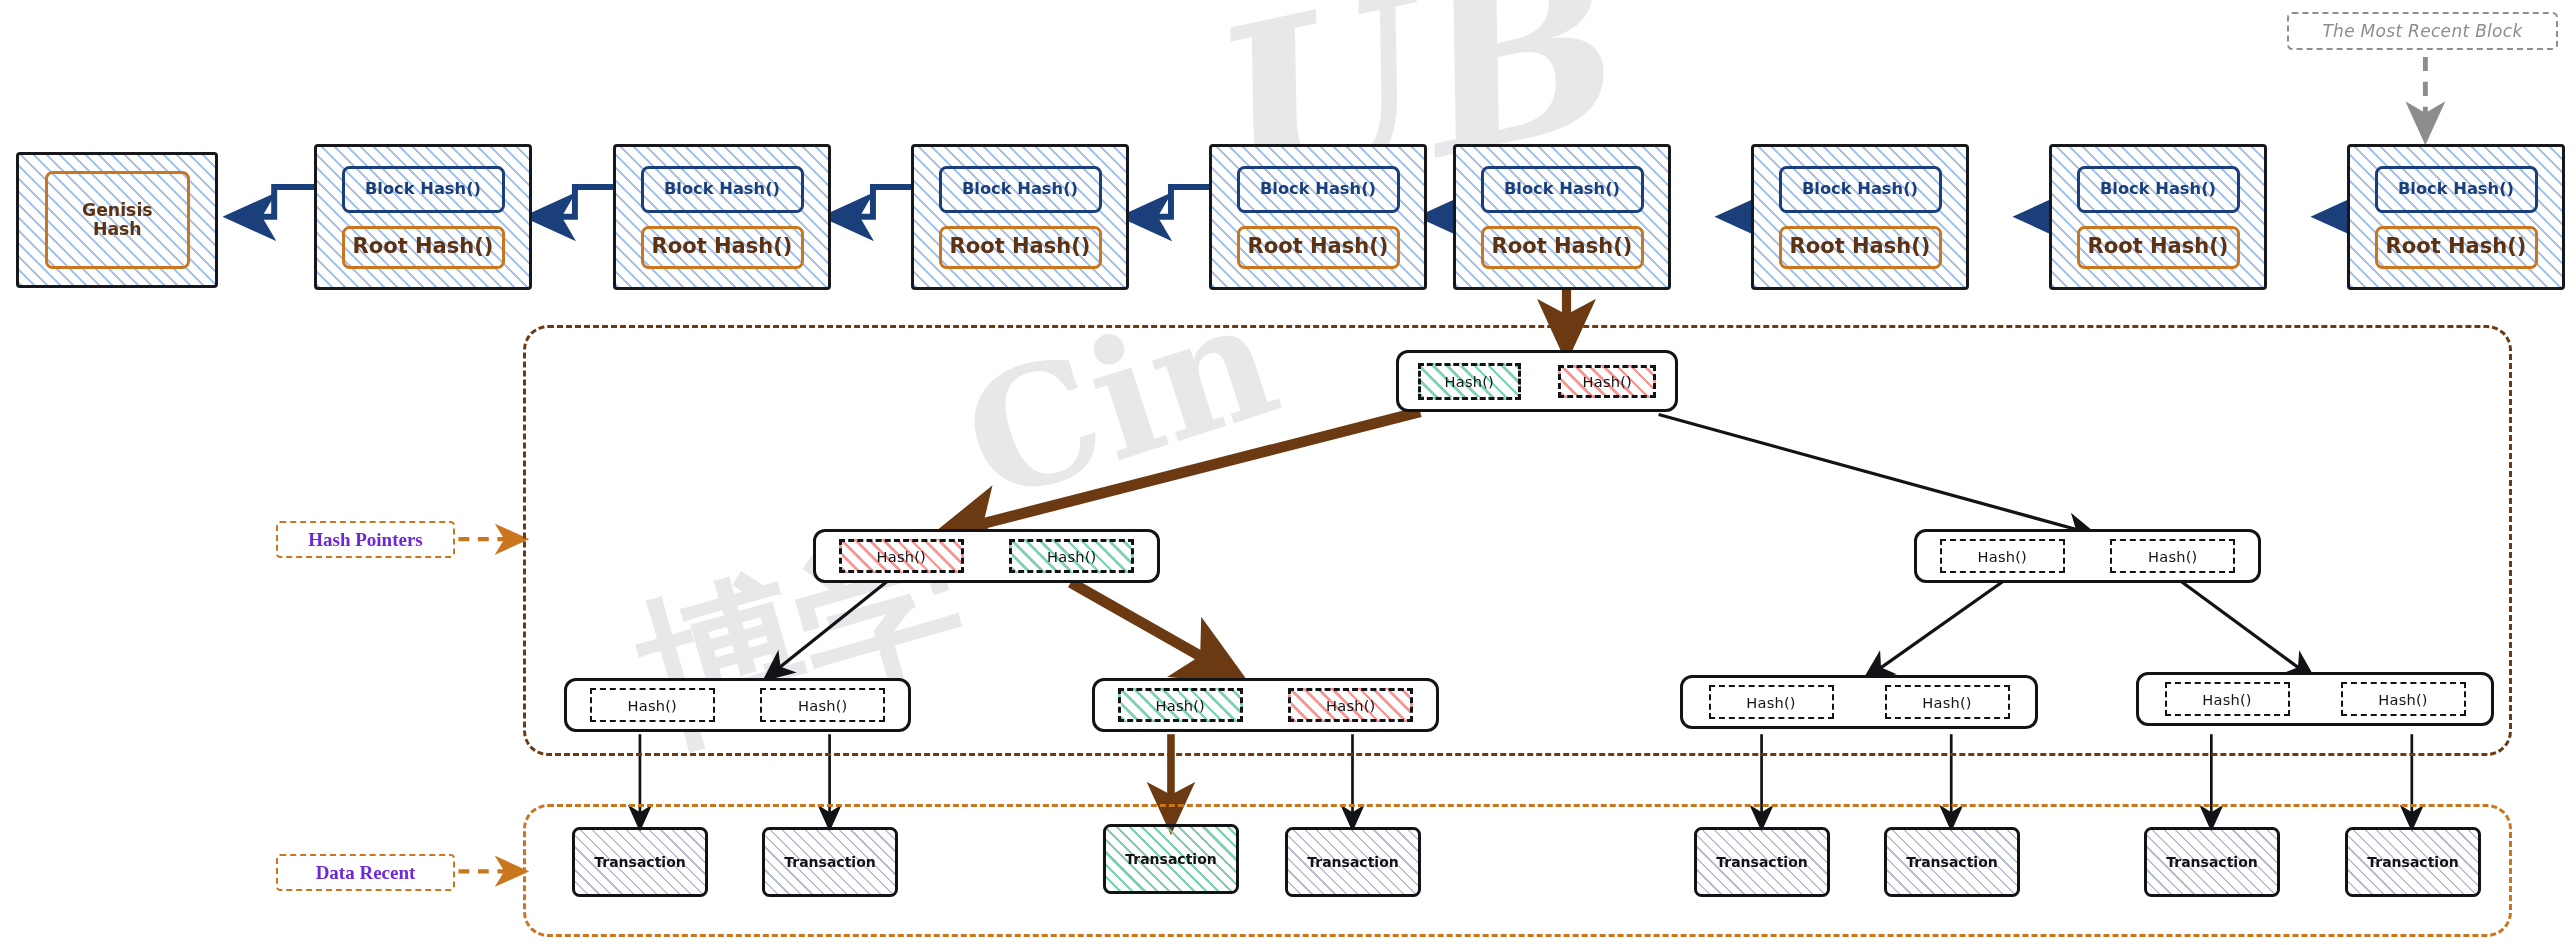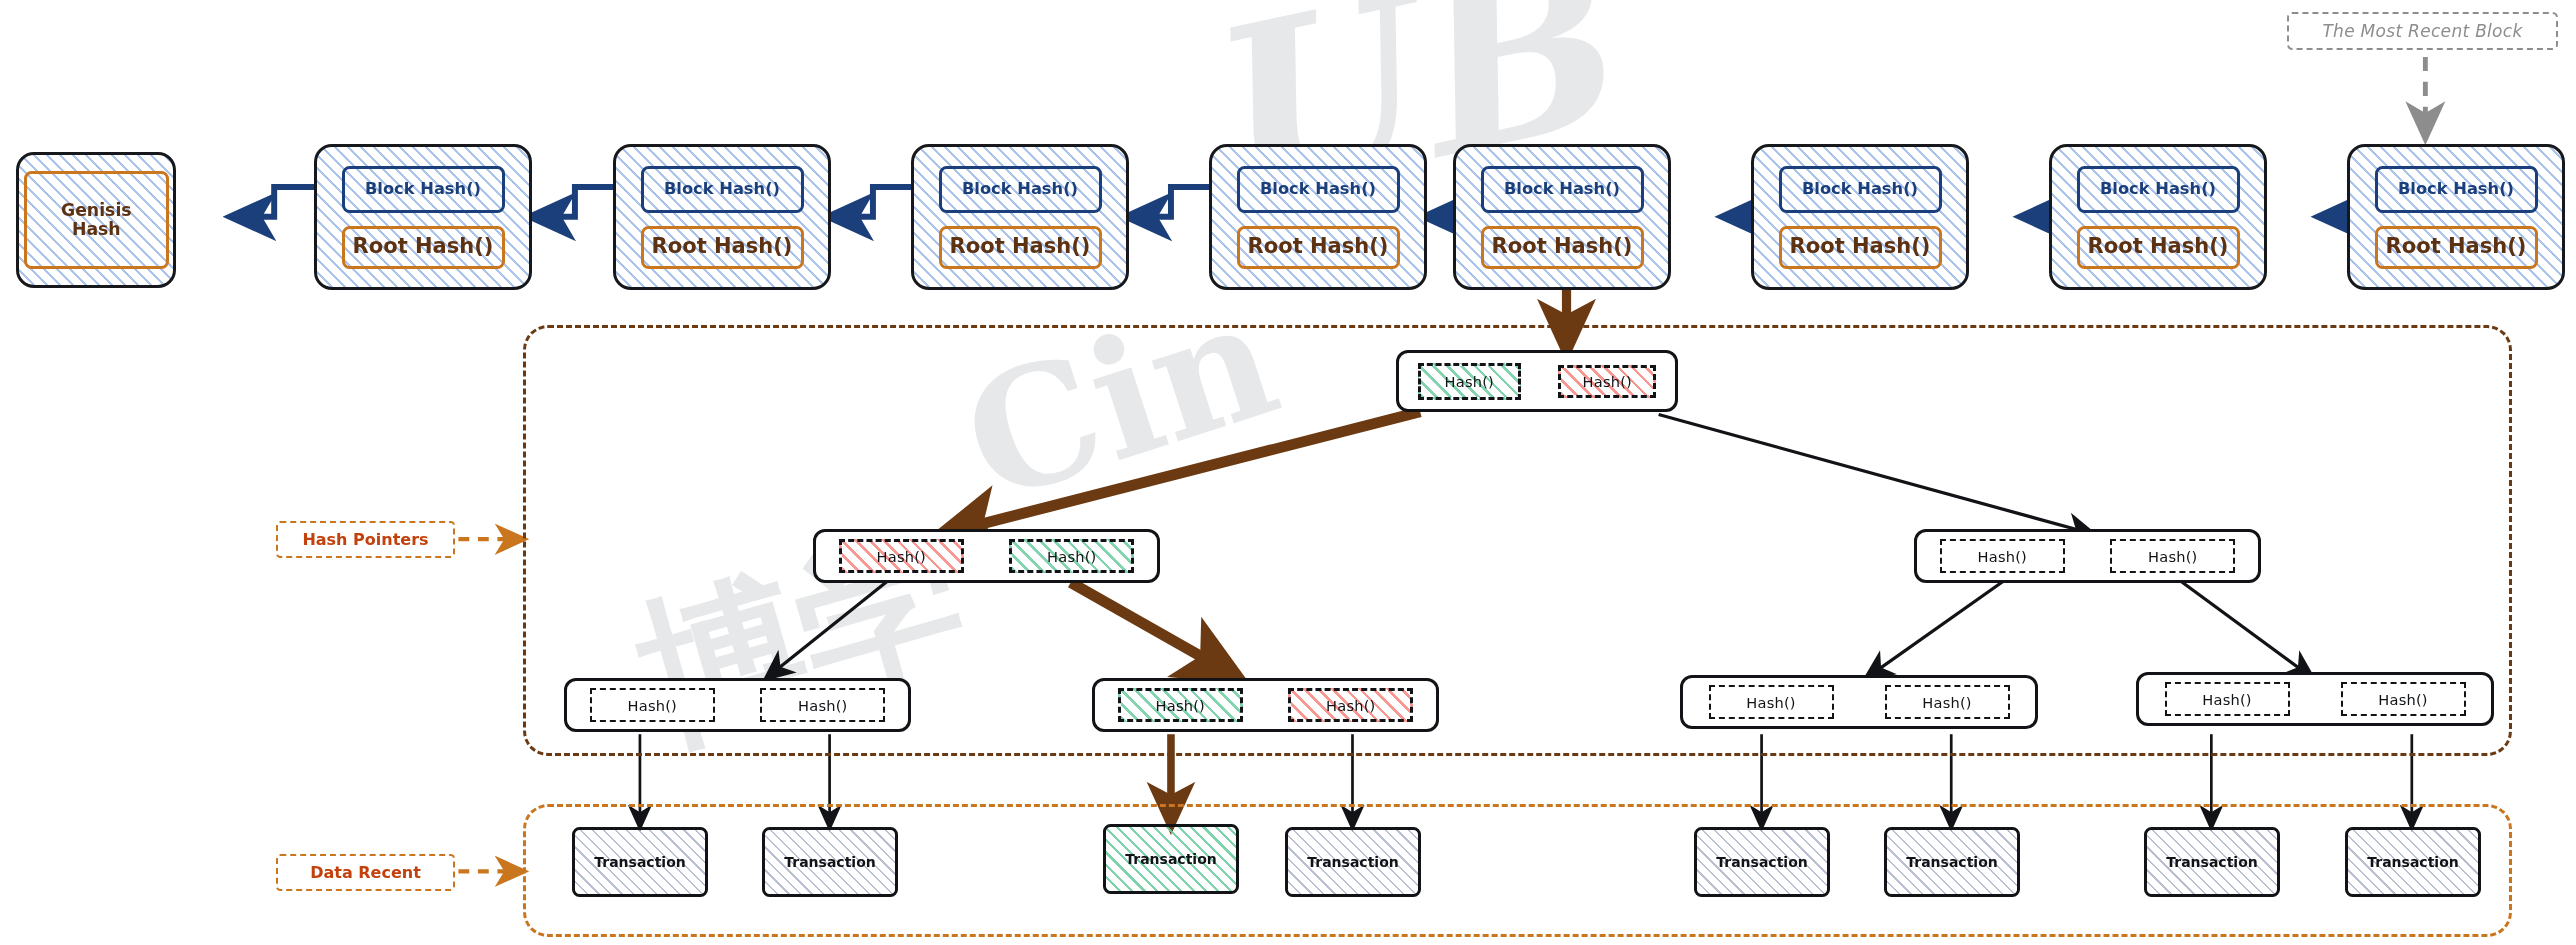--- a/index.html
+++ b/index.html
@@ -12,21 +12,21 @@
   .wm{position:absolute;color:#e7e8ea;font-weight:700;pointer-events:none;
       user-select:none;white-space:nowrap;font-family:"DejaVu Serif","Liberation Serif",serif;}
   .wm-a{left:1220px;top:-60px;font-size:233px;transform:rotate(-12deg);font-style:italic;}
   .wm-b{left:965px;top:304px;font-size:163px;transform:rotate(-18deg);}
   .wm-c{left:640px;top:531px;font-size:163px;transform:rotate(-16deg);}
 
   
   #links{position:absolute;left:0;top:0;width:2576px;height:945px;pointer-events:none;}
 
   
-  .blk{position:absolute;box-sizing:border-box;border:3.8px solid #16181c;border-radius:18px;
+  .blk{position:absolute;box-sizing:border-box;border:3.8px solid #16181c;border-radius:4px;
        background-color:#ffffff;
        background-image:repeating-linear-gradient(45deg,
             rgba(120,160,225,.62) 0 2.2px, rgba(255,255,255,0) 2.2px 9.2px);
        display:flex;flex-direction:column;align-items:center;justify-content:center;}
   .blk-genesis{gap:0;}
   .inner{box-sizing:border-box;display:flex;align-items:center;justify-content:center;
          border-radius:7.6px;text-align:center;line-height:1.12;}
   .inner-blockhash{border:3.8px solid #1b3f7a;color:#1b3f7a;font-weight:700;font-size:16.3px;}
   .inner-roothash{border:3.3px solid #c9761f;color:#5d3213;font-weight:700;font-size:21px;}
   .inner-genesis{border:3.3px solid #c9761f;color:#5d3213;font-weight:700;font-size:17.3px;
@@ -37,22 +37,22 @@
       border-radius:5.4px;color:#8d8d8d;font-style:italic;font-weight:400;font-size:17px;
       display:flex;align-items:center;justify-content:center;letter-spacing:0.3px;}
 
   
   .group-box{position:absolute;box-sizing:border-box;border-radius:25px;}
   .group-hashptr{border:3.3px dashed #6b3a12;}
   .group-datablk{border:3.3px dashed #c9761f;}
 
   
   .legend-chip{position:absolute;box-sizing:border-box;border:2.7px dashed #c9761f;
-      border-radius:4.3px;color:#c2410c;font-weight:700;font-size:16px;
-      display:flex;align-items:center;justify-content:center;}
+      border-radius:4.3px;color:#6d28d9;font-weight:700;font-size:19px;
+      display:flex;align-items:center;justify-content:center;font-family:Liberation Serif, serif;}
 
   
   .mnode{position:absolute;box-sizing:border-box;border:3.3px solid #111316;border-radius:12px;
          background:#ffffff;display:flex;align-items:center;justify-content:space-around;}
   .mcell{box-sizing:border-box;display:flex;align-items:center;justify-content:center;
          color:#111316;font-size:14.6px;font-weight:500;letter-spacing:0.2px;}
   .mcell.plain{border:2.7px dashed #111316;background:#ffffff;}
   .mcell.green{border:3.8px dashed #111316;
         background-image:repeating-linear-gradient(45deg,
           rgba(108,205,160,.85) 0 2.7px, rgba(255,255,255,0) 2.7px 9.8px);}
@@ -132,21 +132,21 @@
       <path d="M3600,1355 L3600,1525"></path>
       <path d="M4080,1355 L4080,1525"></path>
       <path d="M4450,1355 L4450,1525"></path>
     </g>
 
     <path d="M2160,1355 L2160,1520" stroke="#6b3a12" stroke-width="14" fill="none" marker-end="url(#brown-arrow)"></path>
   </svg>
 
   <div class="recent-label" style="left:2287px;top:12px;width:271px;height:38px;">The Most Recent Block</div>
 
-  <div class="blk blk-genesis" style="left:16.3px;top:152px;width:160px;height:136px;">
+  <div class="blk blk-genesis" style="left:16.3px;top:152px;width:202px;height:136px;">
     <div class="inner inner-genesis" style="width:145px;height:98px;">
       <span>Genisis</span>
       <span>Hash</span>
     </div>
   </div>
 
   <div class="blk" style="left:314px;top:144px;width:218px;height:146px;">
     <div class="inner inner-blockhash" style="width:163px;height:47px;margin-bottom:13px;">Block Hash()</div>
     <div class="inner inner-roothash" style="width:163px;height:43px;">Root Hash()</div>
   </div>

